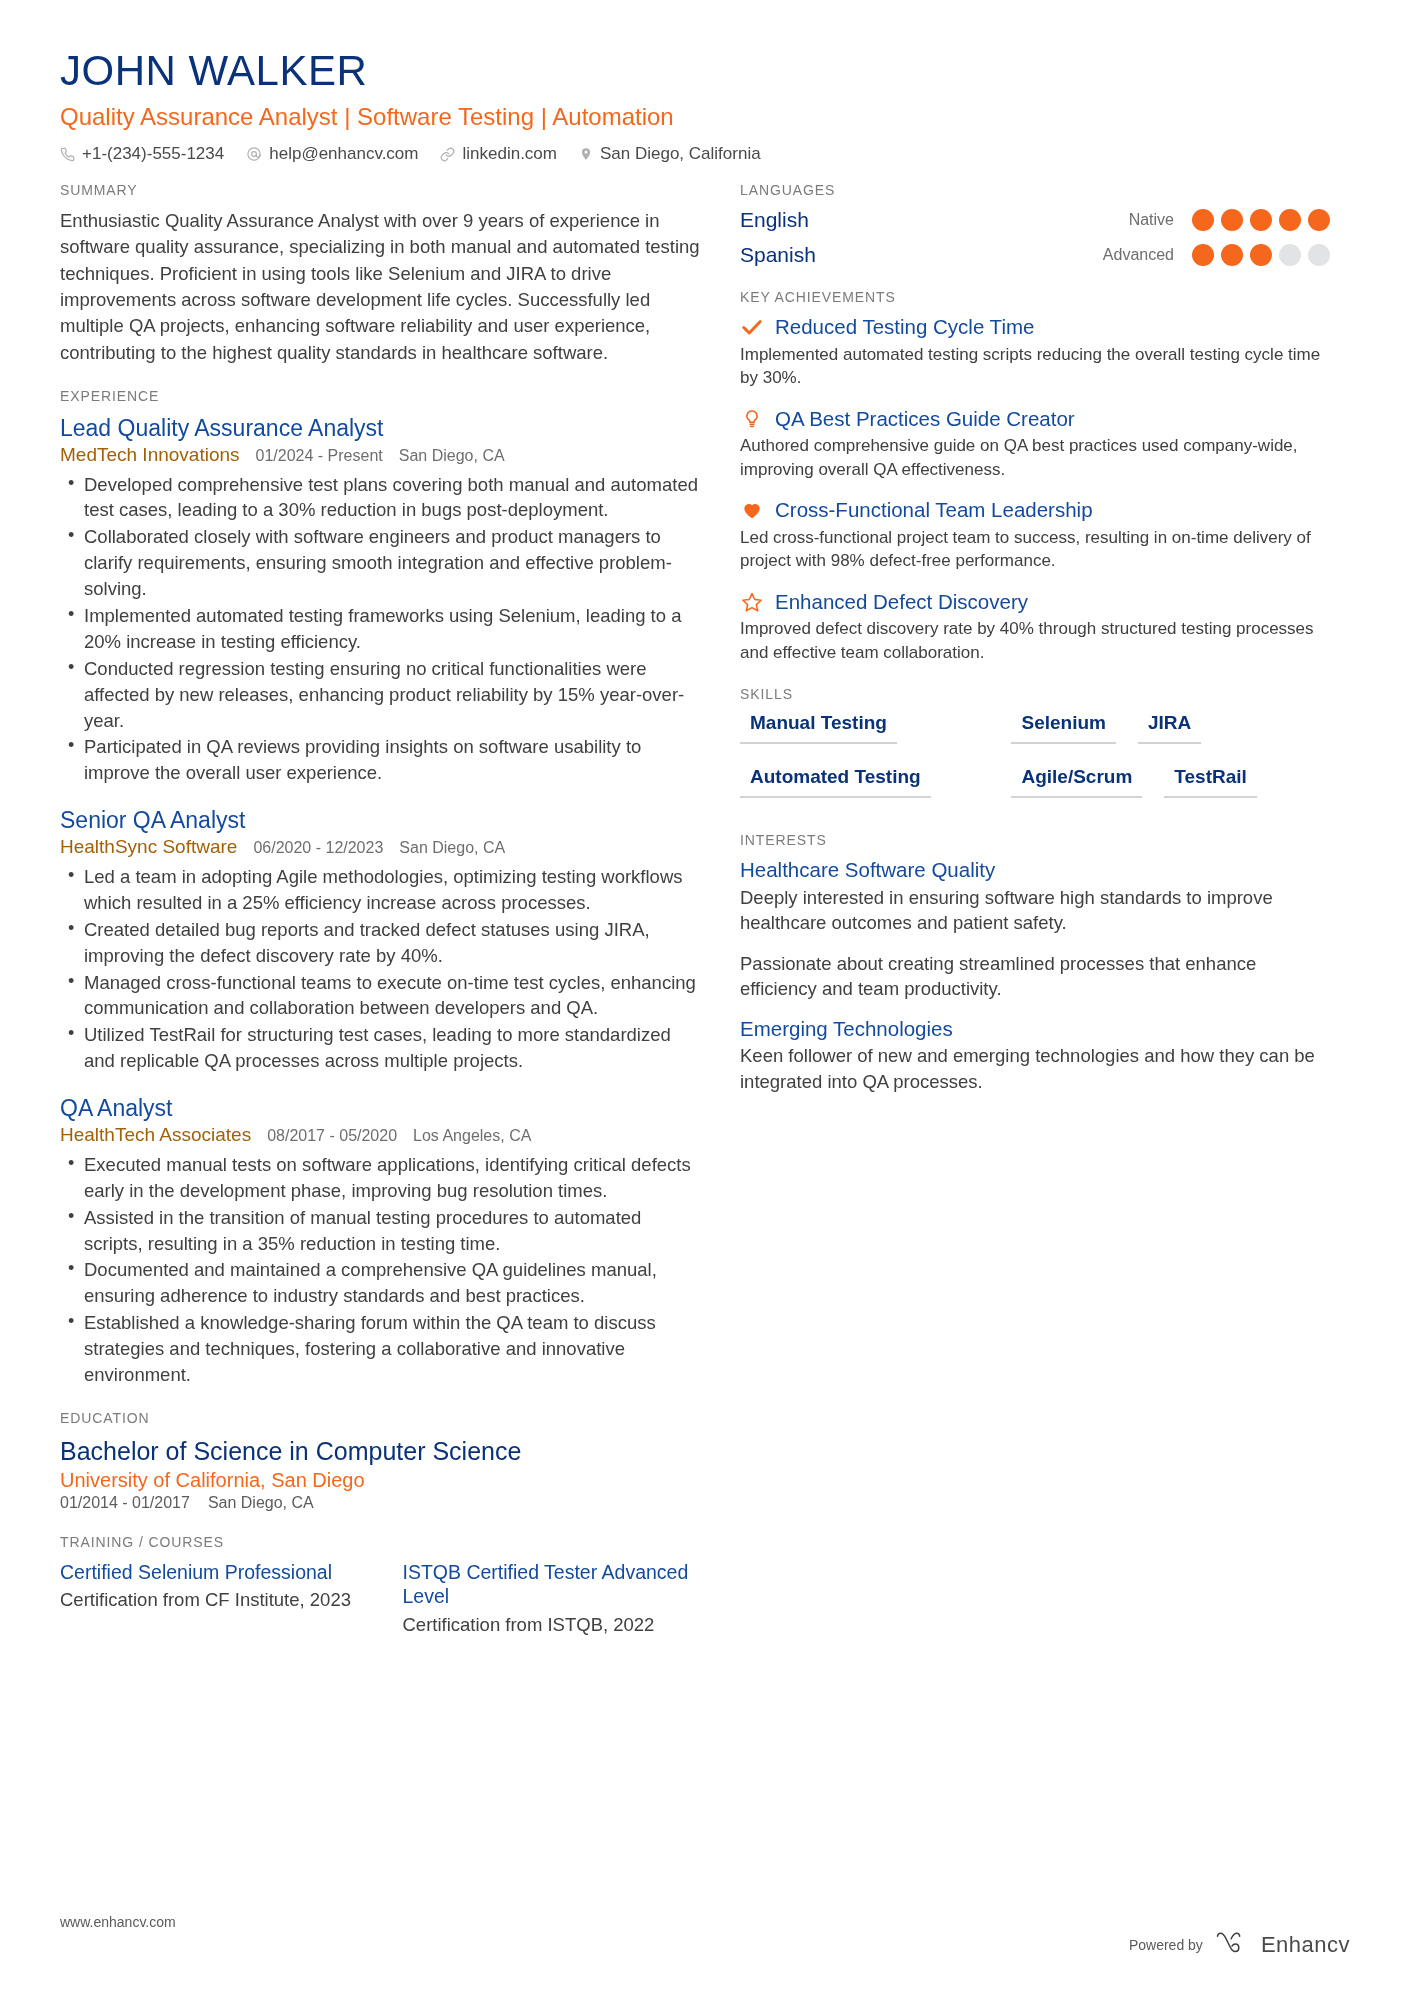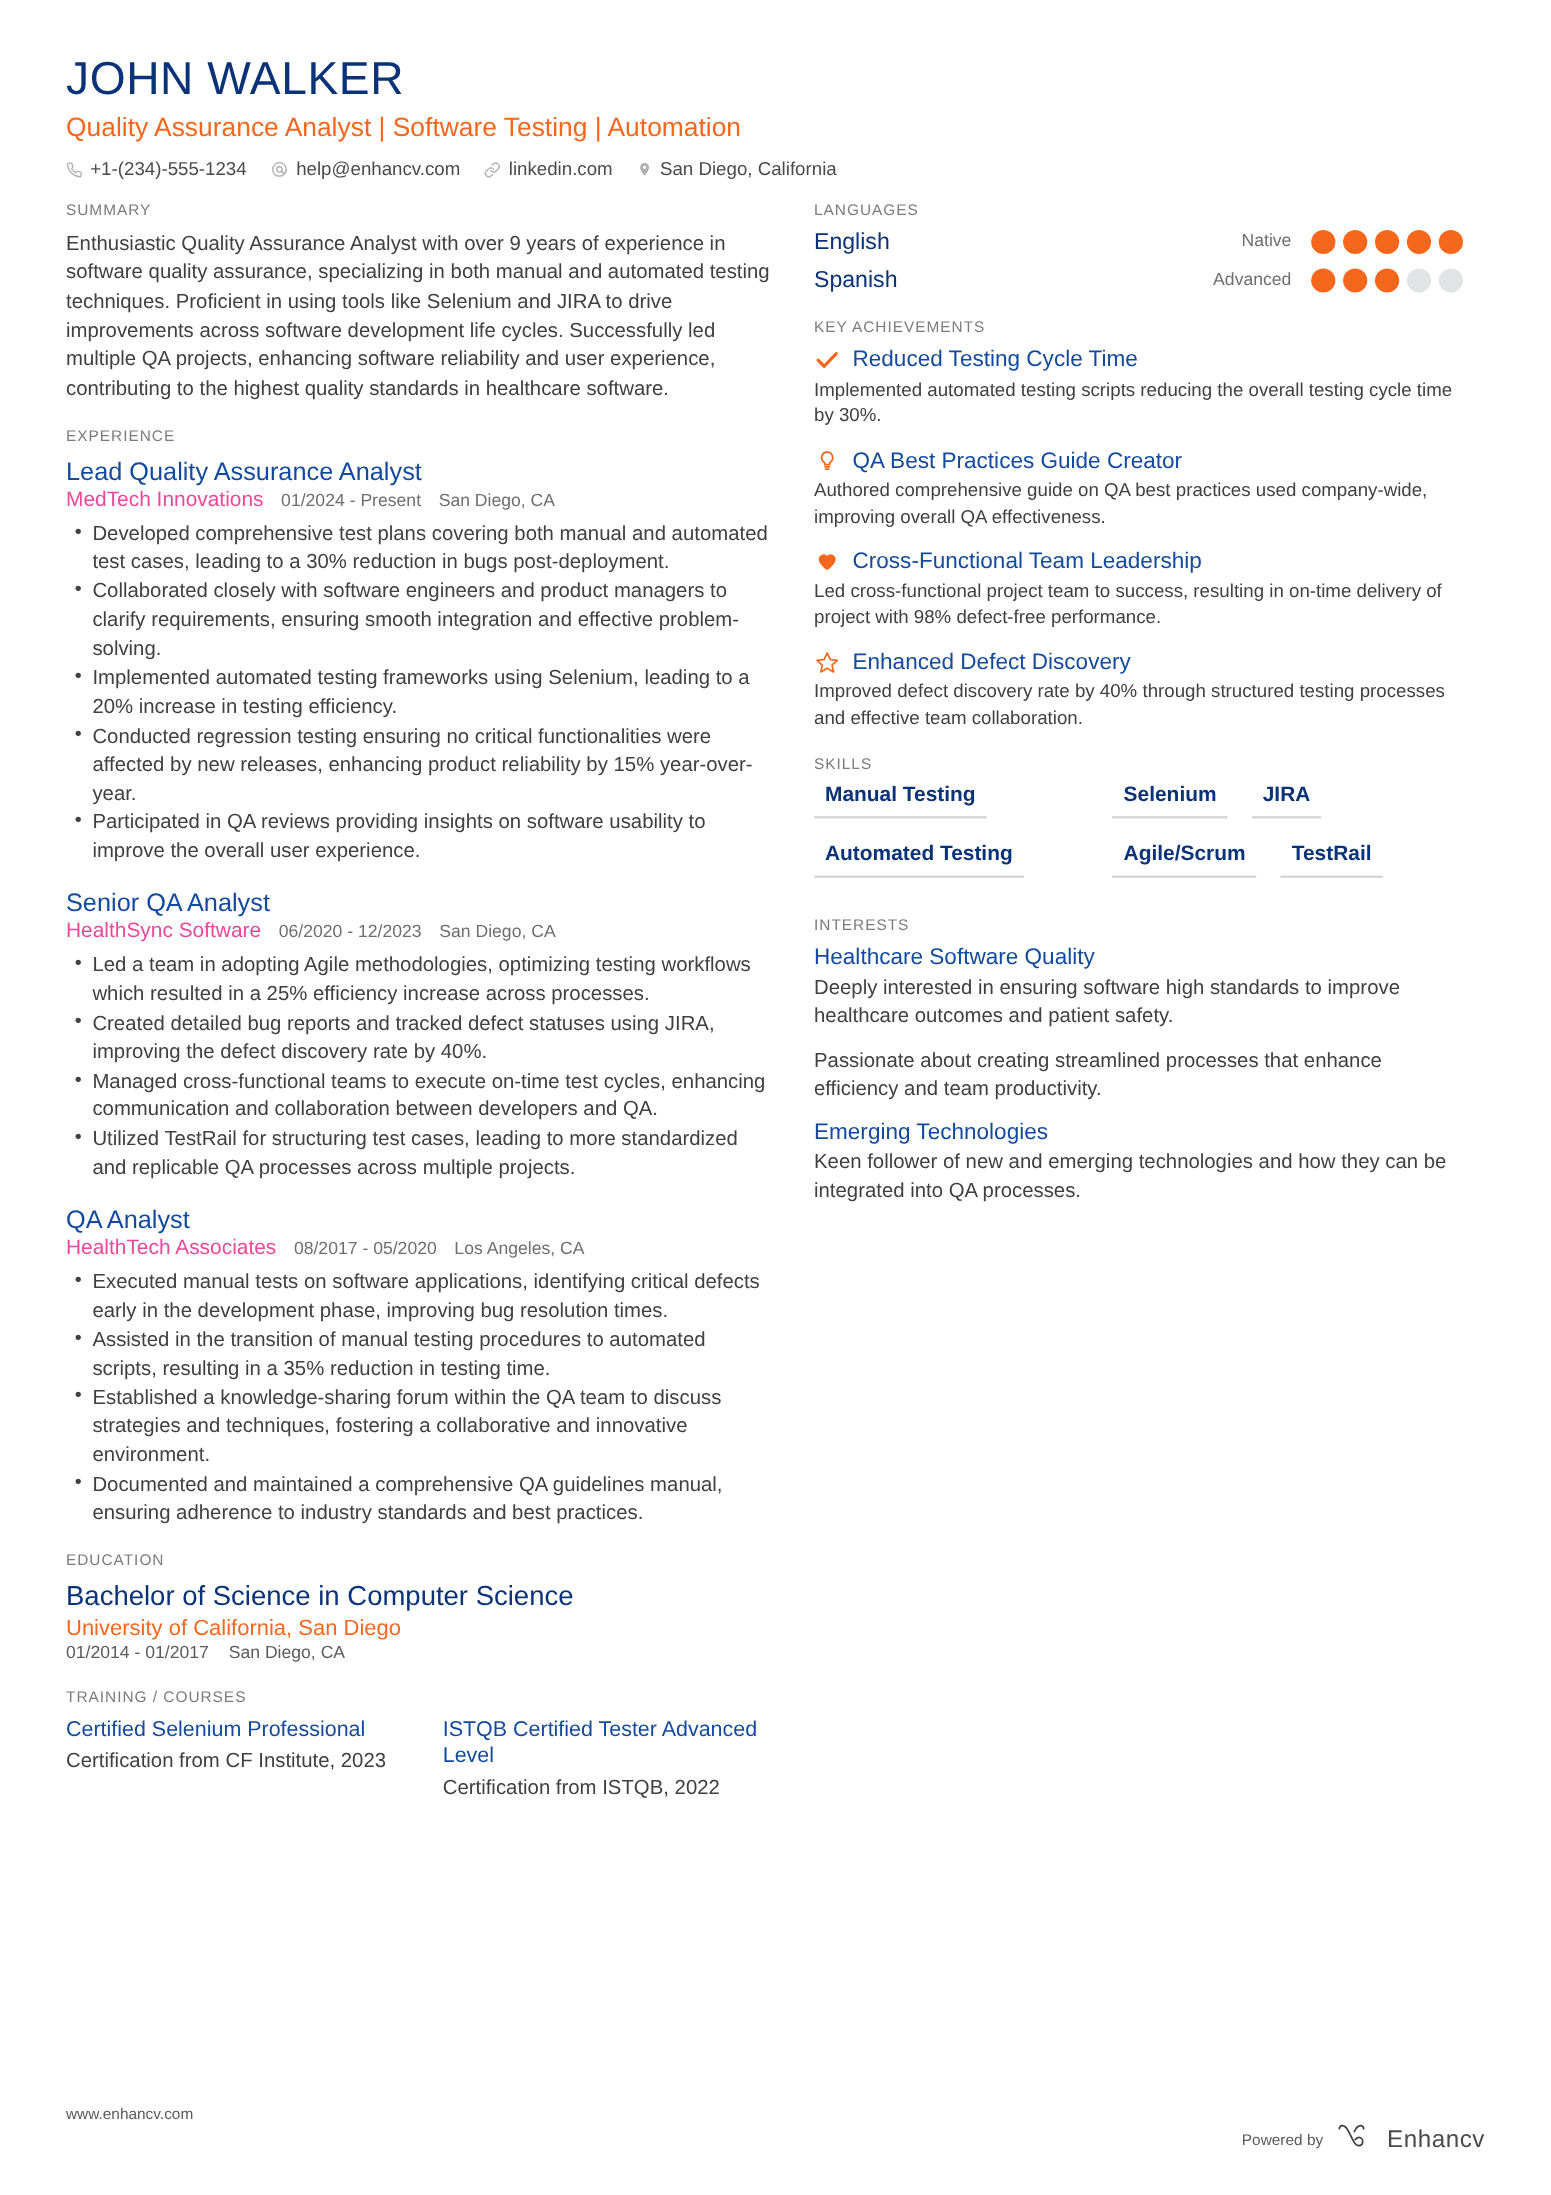--- a/index.html
+++ b/index.html
@@ -72,21 +72,21 @@
     line-height: 1.25;
     margin-bottom: 1px;
   }
   .job-meta {
     display: flex;
     align-items: baseline;
     flex-wrap: wrap;
     gap: 16px;
     margin-bottom: 6px;
   }
-  .job-company { font-size: 19px; color: #ec4899; }
+  .job-company { font-size: 19px; color: #a16207; }
   .job-dates { font-size: 16px; color: #6e6e6e; }
   .job-loc { font-size: 16px; color: #6e6e6e; }
 
   ul.bullets { list-style: none; margin: 0; padding: 0; }
   ul.bullets li {
     position: relative;
     padding-left: 24px;
     font-size: 18.5px;
     line-height: 1.4;
     color: #404040;
@@ -260,22 +260,22 @@
       <div class="job">
         <div class="job-title">QA Analyst</div>
         <div class="job-meta">
           <span class="job-company">HealthTech Associates</span>
           <span class="job-dates">08/2017 - 05/2020</span>
           <span class="job-loc">Los Angeles, CA</span>
         </div>
         <ul class="bullets">
           <li>Executed manual tests on software applications, identifying critical defects early in the development phase, improving bug resolution times.</li>
           <li>Assisted in the transition of manual testing procedures to automated scripts, resulting in a 35% reduction in testing time.</li>
+          <li>Documented and maintained a comprehensive QA guidelines manual, ensuring adherence to industry standards and best practices.</li>
           <li>Established a knowledge-sharing forum within the QA team to discuss strategies and techniques, fostering a collaborative and innovative environment.</li>
-          <li>Documented and maintained a comprehensive QA guidelines manual, ensuring adherence to industry standards and best practices.</li>
         </ul>
       </div>
     </div>
 
     <div class="sec">
       <div class="sec-title">EDUCATION</div>
       <div>
         <div class="edu-degree">Bachelor of Science in Computer Science</div>
         <div class="edu-school">University of California, San Diego</div>
         <div class="edu-meta">

